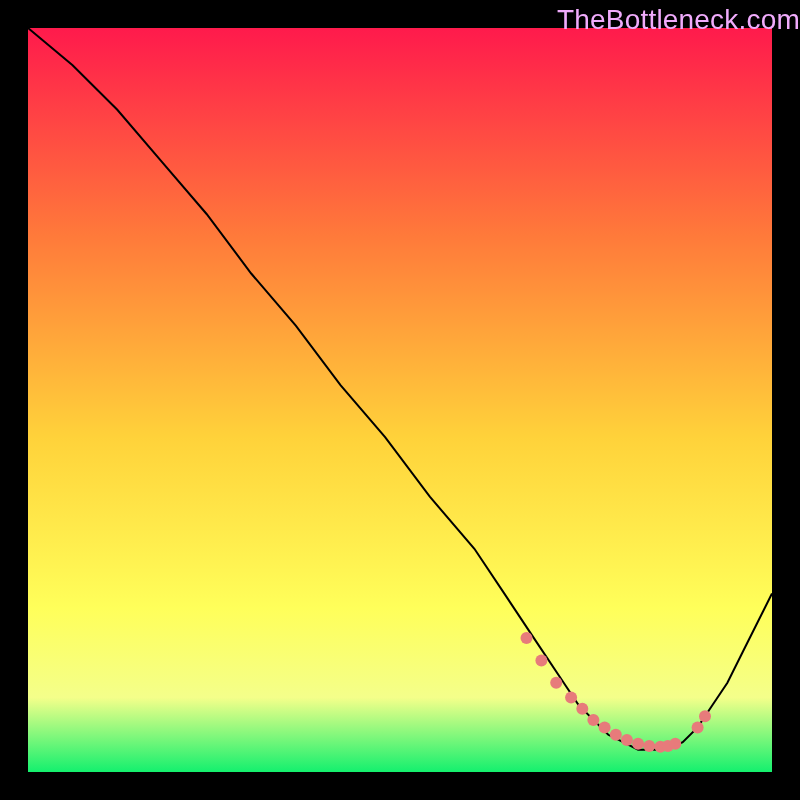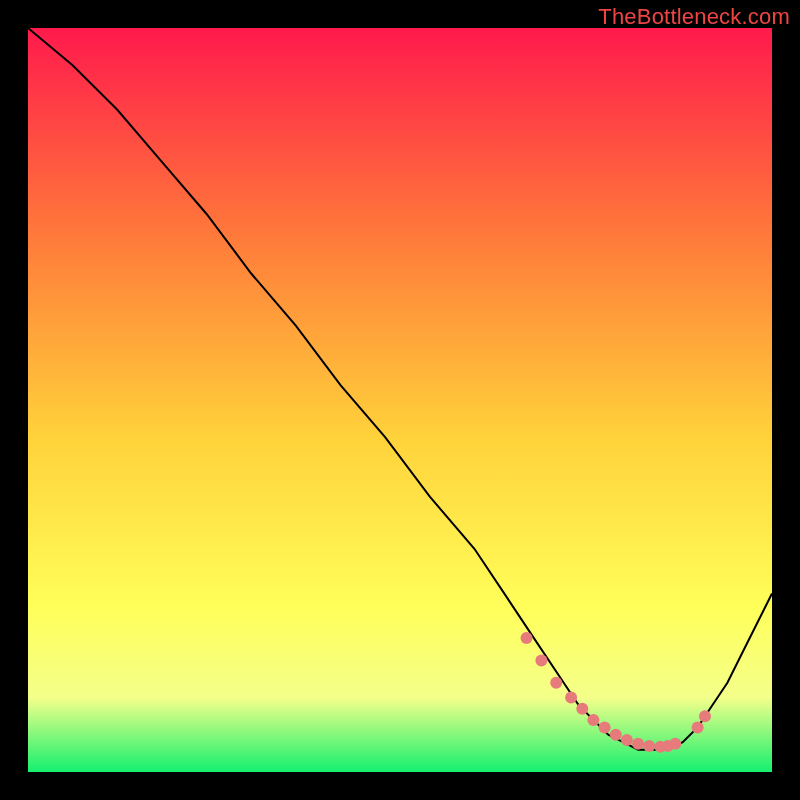--- a/index.html
+++ b/index.html
@@ -13,23 +13,23 @@
   }
   .frame {
     position: relative;
     width: 800px;
     height: 800px;
     background: #000;
   }
   .watermark {
     position: absolute;
     top: 4px;
-    right: 10px;
-    color: #ef4444;
-    font-size: 22px;
+    right: 0;
+    color: #f0abfc;
+    font-size: 28px;
     letter-spacing: 0.2px;
     font-weight: 400;
     z-index: 10;
   }
   .plot {
     position: absolute;
     left: 28px;
     top: 28px;
     width: 744px;
     height: 744px;

